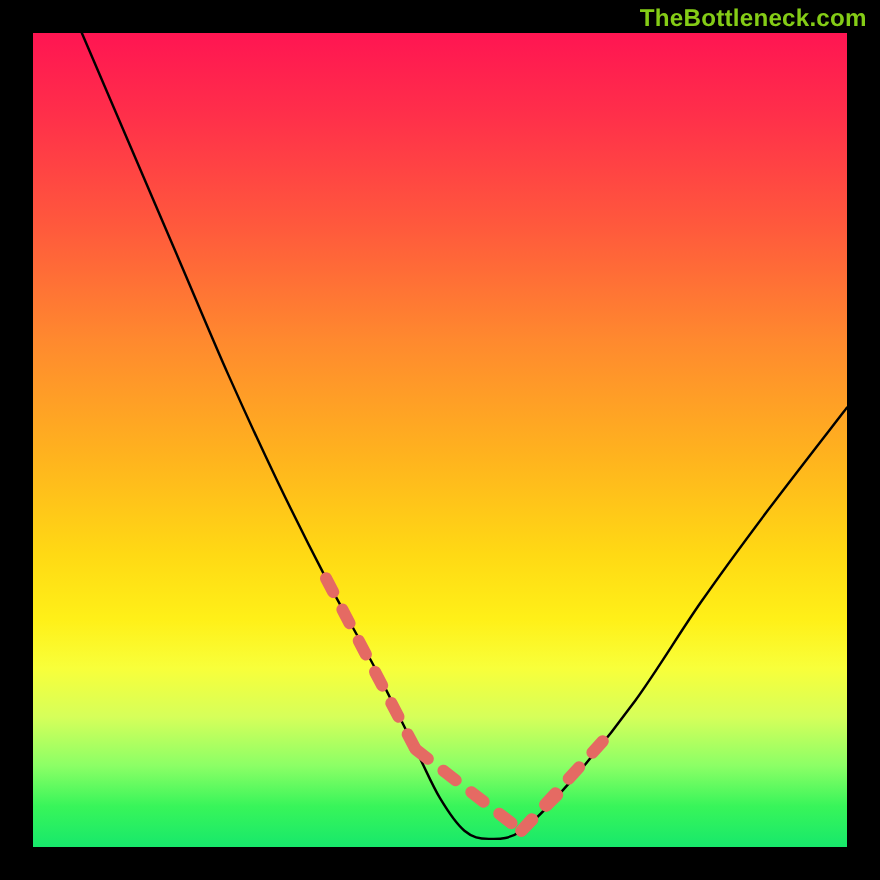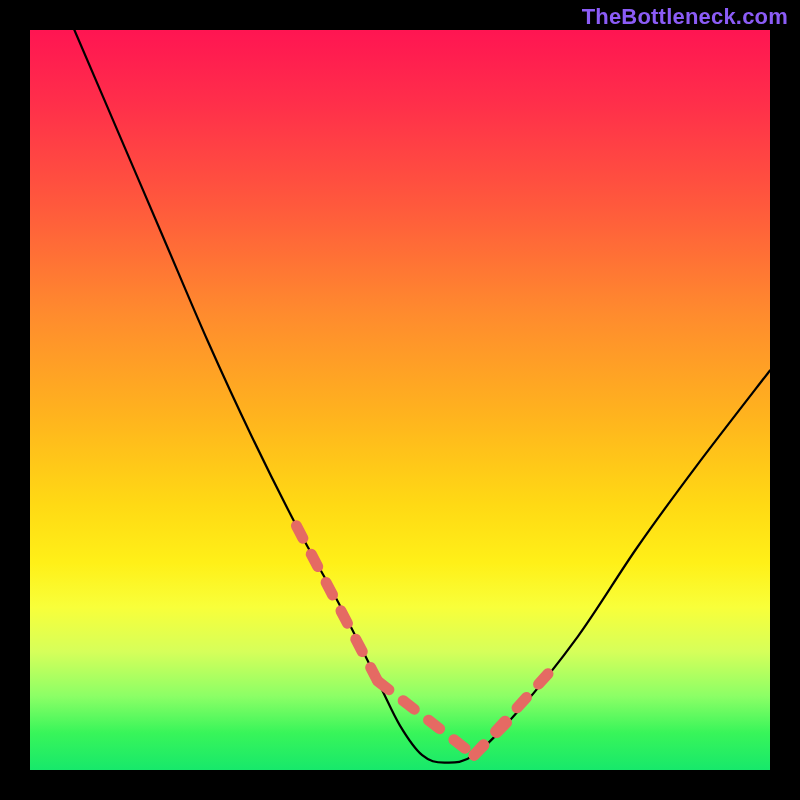--- a/index.html
+++ b/index.html
@@ -14,21 +14,21 @@
   .frame {
     position: relative;
     width: 800px;
     height: 800px;
     background: #000000;
   }
   .watermark {
     position: absolute;
     top: 4px;
     right: 12px;
-    color: #8b5cf6;
+    color: #84cc16;
     font-size: 22px;
     font-weight: bold;
     letter-spacing: 0.2px;
     z-index: 5;
     user-select: none;
     pointer-events: none;
   }
   .plot {
     position: absolute;
     left: 30px;

